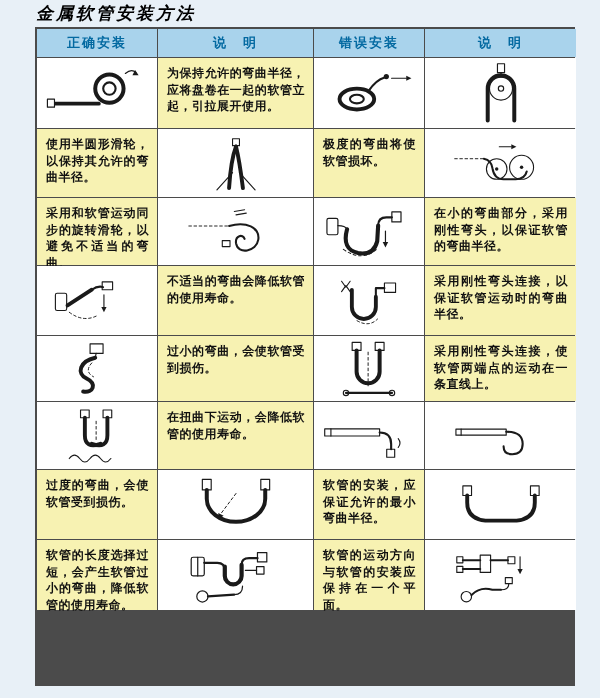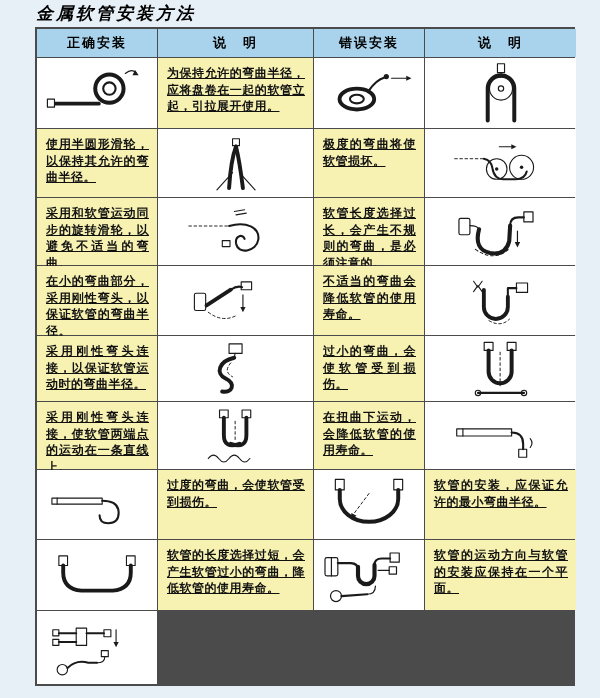--- a/index.html
+++ b/index.html
@@ -5,24 +5,24 @@
   html,body{margin:0;padding:0;}
   body{width:600px;height:698px;background:#e8f0f7;font-family:"Liberation Sans",sans-serif;}
   .page{position:relative;width:600px;height:698px;overflow:hidden;border-radius:19px;}
   .title{position:absolute;left:36px;top:2px;font-family:"DejaVu Serif",serif;
          font-style:italic;font-weight:bold;font-size:17px;letter-spacing:3px;color:#000;}
   .tbl{position:absolute;left:35px;top:27px;width:536px;
        display:grid;grid-template-columns:120px 155px 110px 151px;
        grid-template-rows:28px 70px 68px 67px 69px 65px 67px 69px 70px 73px;
        gap:1px;background:#4b4b4b;border:2px solid #4b4b4b;}
   .hd{background:#a9d3ec;display:flex;align-items:center;justify-content:center;
-      font-weight:bold;font-size:13px;letter-spacing:2px;color:#000000;}
+      font-weight:bold;font-size:13px;letter-spacing:2px;color:#0369a1;}
   .img{background:#ffffff;display:flex;align-items:center;justify-content:center;overflow:hidden;}
   .note{background:#f7f2b2;padding:7px 8px 4px 9px;font-weight:bold;font-size:12px;
-        line-height:1.38;color:#111;text-align:justify;letter-spacing:0.5px;text-decoration:underline;}
+        line-height:1.38;color:#111;text-align:justify;letter-spacing:0.5px;}
   svg.ill{stroke:#1a1a1a;fill:none;stroke-linecap:round;stroke-linejoin:round;}
   .h{stroke-width:4.5;} .m{stroke-width:2.4;} .t{stroke-width:1.3;}
   .d{stroke-width:1.1;stroke-dasharray:3 3;} .f{fill:#1a1a1a;stroke:none;}
 </style>
 </head>
 <body>
 
 <div class="page">
   <div class="title">金属软管安装方法</div>
 
@@ -91,21 +91,20 @@
     <div class="note">采用和软管运动同步的旋转滑轮，以避免不适当的弯曲。</div>
     <div class="img">
       <svg class="ill" width="104" height="60" viewBox="0 0 120 70">
         <line class="d" x1="5" y1="28" x2="52" y2="28"></line>
         <path class="m" d="M52,28 C72,22 88,30 86,44 C84,58 62,62 60,48 C59,39 68,37 70,43"></path>
         <rect class="t" x="44" y="45" width="9" height="7"></rect>
         <line class="t" x1="58" y1="11" x2="70" y2="9"></line>
           <line class="t" x1="60" y1="15" x2="72" y2="13"></line>
       </svg>
     </div>
-    <div class="note">软管长度选择过长，会产生不规则的弯曲，是必须注意的。</div>
 
     <div class="img">
       <svg class="ill" width="112" height="64" viewBox="0 0 120 70">
         <rect class="t" x="14" y="20" width="12" height="18" rx="2"></rect>
         <path class="t" d="M26,28 q8,0 10,4"></path>
         <path class="h" d="M36,32 q-6,22 12,26 q17,3 21,-13 L70,28"></path>
         <path class="m" d="M70,28 q0,-9 9,-9 h6"></path>
           <rect class="t" x="85" y="13" width="10" height="11"></rect>
         <path class="d" d="M32,54 q20,14 36,0"></path>
         <line class="t" x1="78" y1="34" x2="78" y2="46"></line>

